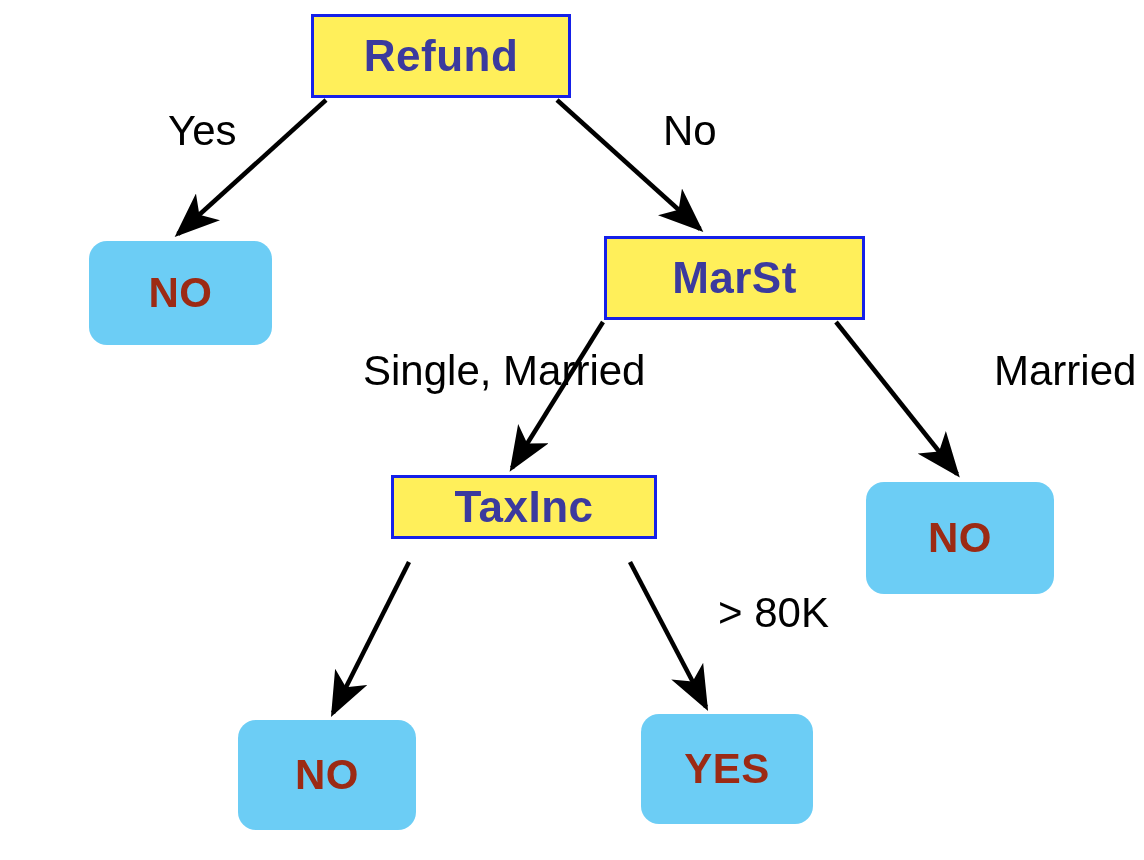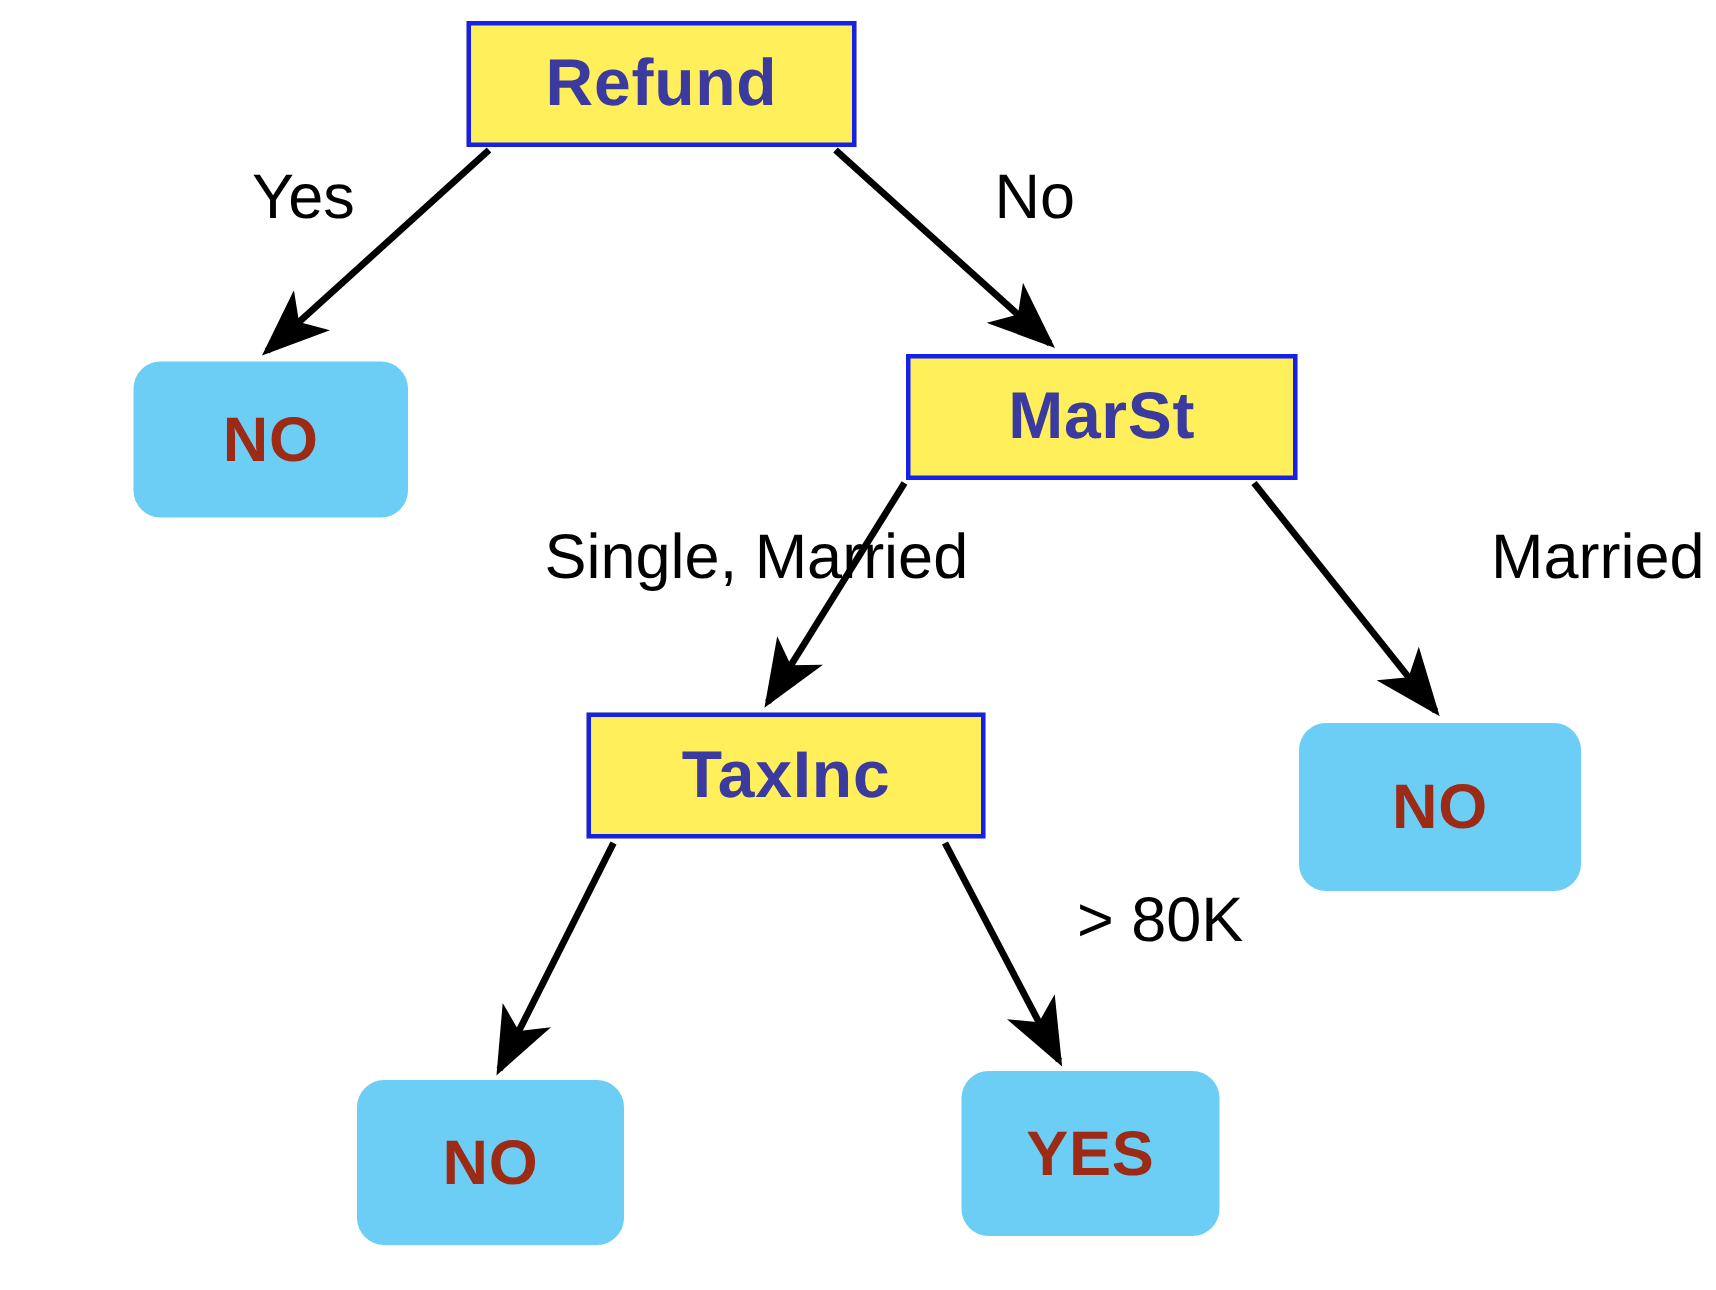--- a/index.html
+++ b/index.html
@@ -92,21 +92,21 @@
   </div>
 
   <div class="node node-leaf" style="left: 89px; top: 241px; width: 183px; height: 104px;">
     <span class="node-label">NO</span>
   </div>
 
   <div class="node node-internal" style="left: 604px; top: 236px; width: 261px; height: 84px;">
     <span class="node-label">MarSt</span>
   </div>
 
-  <div class="node node-internal" style="left: 391px; top: 475px; width: 266px; height: 84px;">
+  <div class="node node-internal" style="left: 391px; top: 475px; width: 266px; height: 64px;">
     <span class="node-label">TaxInc</span>
   </div>
 
   <div class="node node-leaf" style="left: 866px; top: 482px; width: 188px; height: 112px;">
     <span class="node-label">NO</span>
   </div>
 
   <div class="node node-leaf" style="left: 238px; top: 720px; width: 178px; height: 110px;">
     <span class="node-label">NO</span>
   </div>

